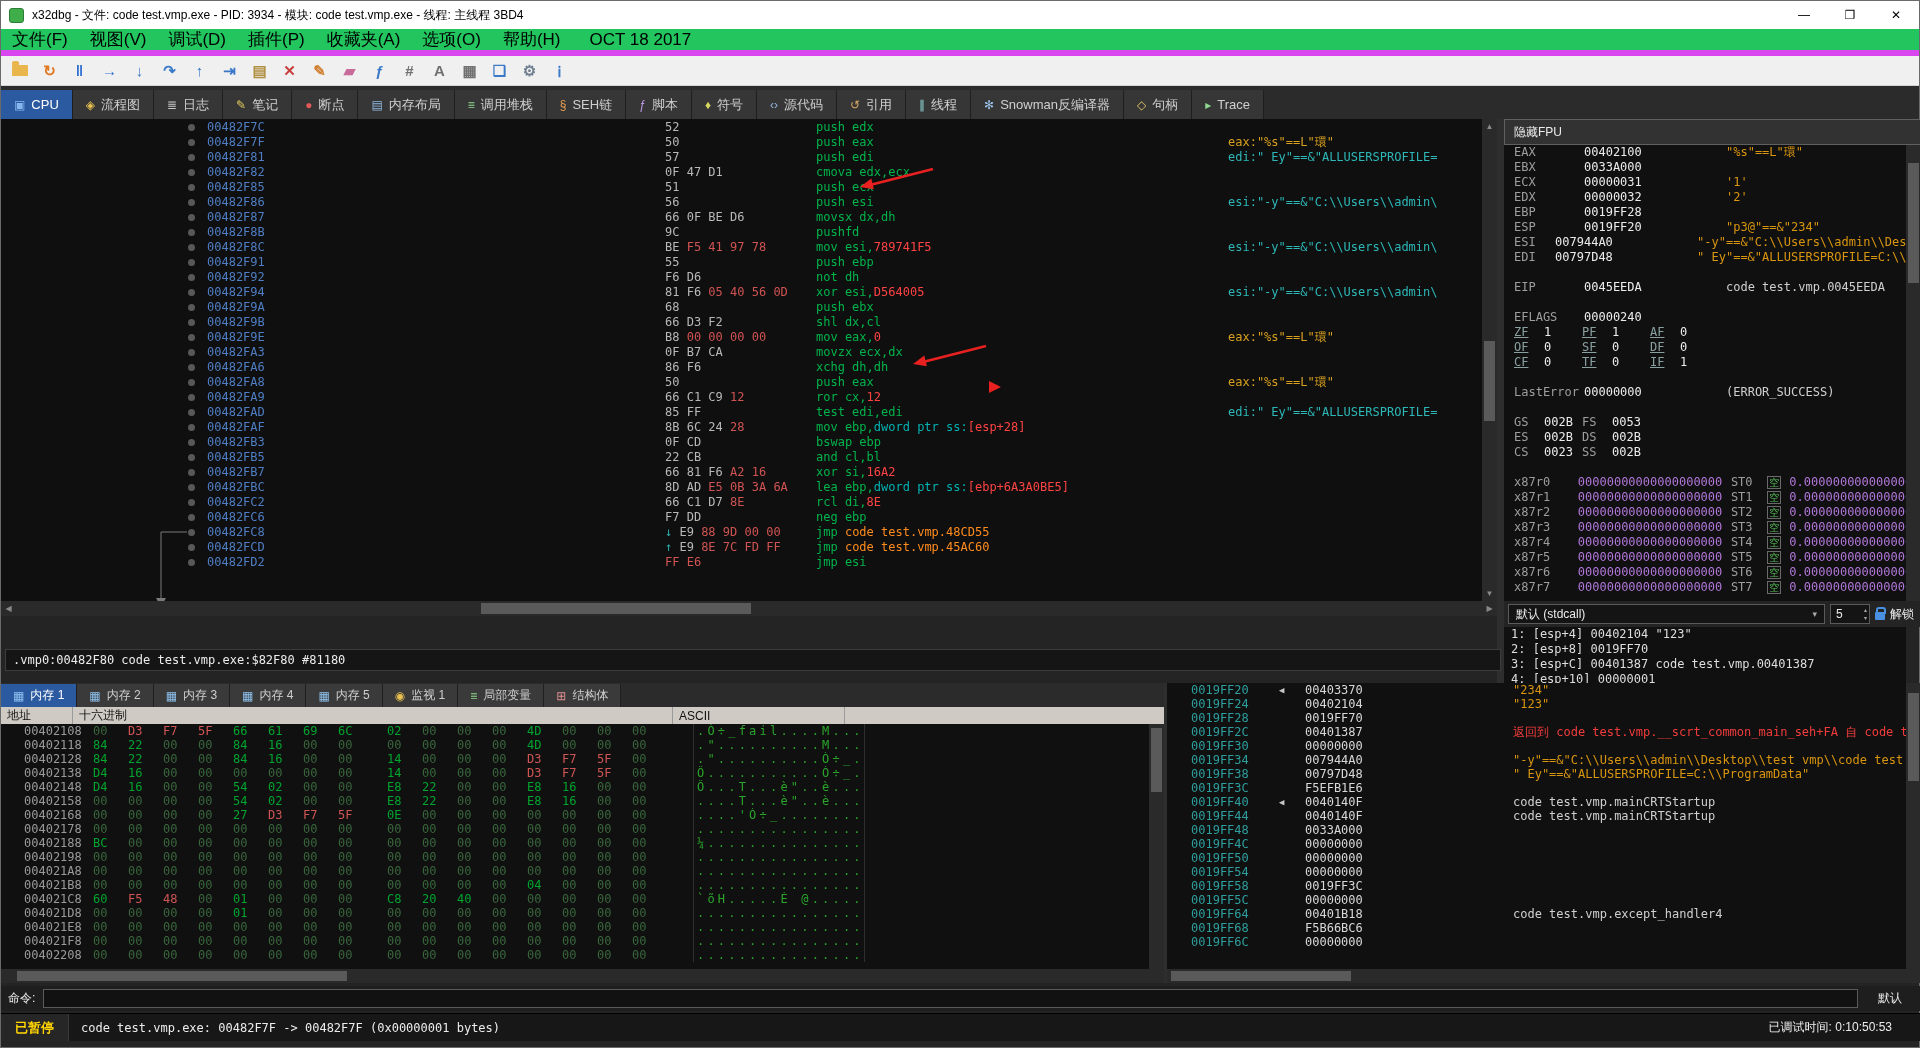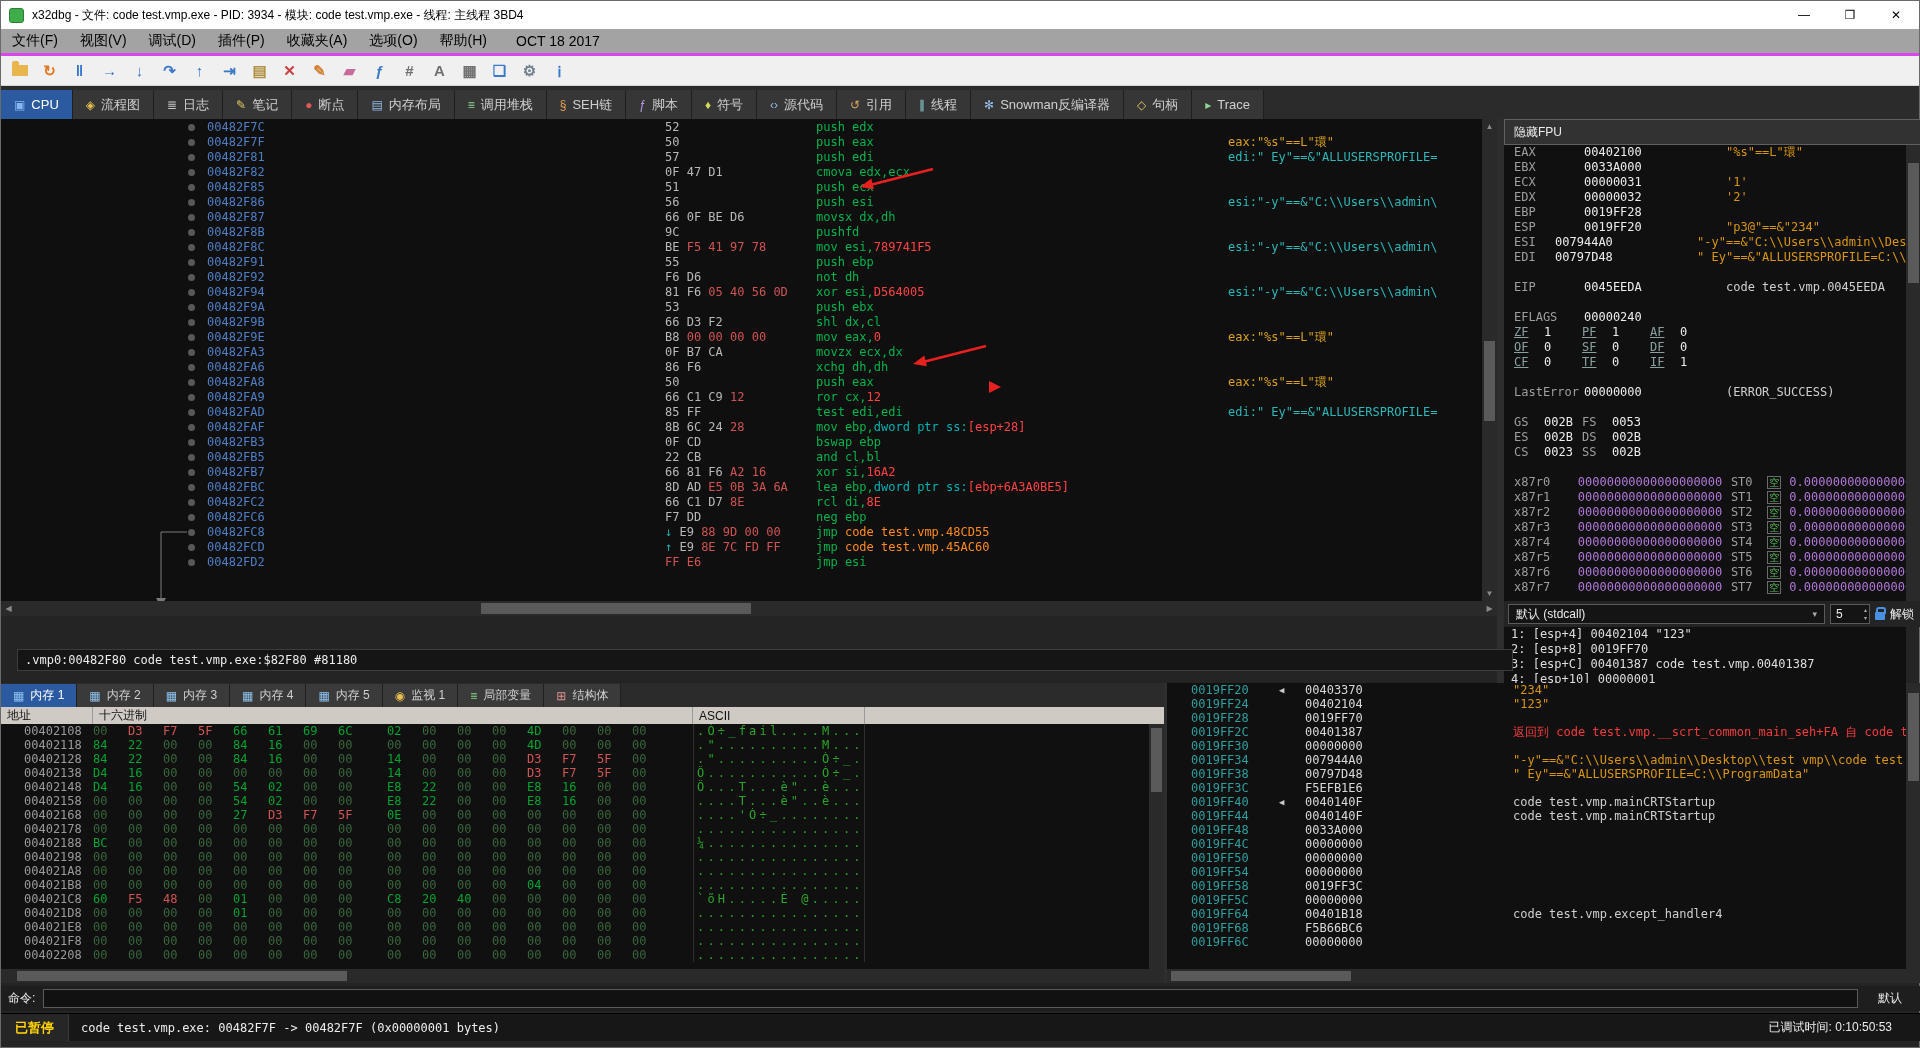--- a/index.html
+++ b/index.html
@@ -7,21 +7,21 @@
 body{font-family:"Liberation Sans",sans-serif}
 .app{position:relative;width:1920px;height:1048px;background:#242424;border:1px solid #6a6a6a}
 
 .titlebar{position:absolute;left:0;top:0;width:100%;height:28px;background:#ffffff;display:flex;align-items:center;color:#000;font-size:12px}
 .appicon{width:15px;height:15px;margin:0 8px 0 8px;background:#4aa callout}
 .appicon{width:15px;height:15px;margin:0 8px;background:#3fae4a;border-radius:3px;border:1px solid #2c7e35}
 .titletext{white-space:pre}
 .wbtns{margin-left:auto;display:flex;height:100%}
 .wbtn{width:46px;height:100%;display:flex;align-items:center;justify-content:center;font-size:12px;color:#000}
 
-.menubar{position:absolute;left:0;top:28px;width:100%;height:27px;background:#a3a3a3;border-bottom:3px solid #d946ef;display:flex;align-items:center;font-size:14px;color:#000}
+.menubar{position:absolute;left:0;top:28px;width:100%;height:27px;background:#22c55e;border-bottom:6px solid #d946ef;display:flex;align-items:center;font-size:17px;color:#000}
 .menu-item{padding:0 11px;height:100%;display:flex;align-items:center;white-space:pre}
 .menu-date{margin-left:18px;white-space:pre;color:#000}
 
 .toolbar{position:absolute;left:0;top:55px;width:100%;height:30px;background:#f0f0f0;border-bottom:1px solid #d4d4d4;display:flex;align-items:center;gap:3px;padding:0 5px}
 .tbtn{width:27px;height:25px;display:flex;align-items:center;justify-content:center;font-size:15px;font-weight:bold;border-radius:2px}
 .folder{display:block;width:16px;height:11px;background:#e8b64c;border-radius:1px;position:relative}
 .folder::before{content:"";position:absolute;top:-4px;left:0;width:7px;height:4px;background:#e8b64c;border-radius:2px 2px 0 0}
 
 .tabbar{position:absolute;left:0;top:85px;width:100%;height:33px;background:#2b2b2b;display:flex;align-items:flex-end}
 .tab{height:29px;display:flex;align-items:center;gap:6px;padding:0 13px;color:#cfcfcf;font-size:13px;background:#363636;border-right:1px solid #1f1f1f;white-space:pre}
@@ -80,29 +80,29 @@
 .combo{flex:1;height:20px;background:#141414;border:1px solid #5a5a5a;color:#ececec;font-size:12px;display:flex;align-items:center;padding:0 7px;white-space:pre}
 .comboarr{margin-left:auto;font-size:9px;color:#aaa}
 .spinner{width:40px;height:20px;background:#141414;border:1px solid #5a5a5a;color:#ececec;font-size:12px;display:flex;align-items:center;padding:0 5px;position:relative}
 .spinarrs{position:absolute;right:2px;top:1px;display:flex;flex-direction:column;font-size:6px;color:#aaa;line-height:8px}
 .unlock{display:flex;align-items:center;gap:5px;color:#ececec;font-size:12px;padding-right:3px;white-space:pre}
 .lock{display:block;width:10px;height:8px;background:#4a90e2;border-radius:1px;position:relative;margin-top:4px}
 .lock::before{content:"";position:absolute;top:-5px;left:1px;width:6px;height:5px;border:2px solid #4a90e2;border-bottom:none;border-radius:3px 3px 0 0}
 .args{position:absolute;left:1503px;top:626px;width:402px;height:56px;background:#101010;overflow:hidden}
 .argrow{height:15px;font:12px/15px "DejaVu Sans Mono",monospace;color:#dedede;padding-left:7px;white-space:pre}
 
-.statusline{position:absolute;left:16px;top:648px;width:1496px;height:22px;background:#151515;border:1px solid #3c3c3c;color:#ececec;font:12px/20px "DejaVu Sans Mono",monospace;padding-left:7px;white-space:pre}
+.statusline{position:absolute;left:4px;top:648px;width:1496px;height:22px;background:#151515;border:1px solid #3c3c3c;color:#ececec;font:12px/20px "DejaVu Sans Mono",monospace;padding-left:7px;white-space:pre}
 
 .btabs{position:absolute;left:0;top:682px;width:1163px;height:24px;background:#2b2b2b;display:flex;align-items:flex-end}
 .btab{height:23px;display:flex;align-items:center;gap:6px;padding:0 12px;color:#cfcfcf;font-size:12px;background:#3a3a3a;border-right:1px solid #1f1f1f;white-space:pre}
 .btab.active{background:#2b5aa0;color:#fff}
 
 .memhdr{position:absolute;left:0;top:706px;width:1163px;height:17px;background:#cfcbc4;color:#111;font-size:12px;display:flex;align-items:center}
 .mh{height:100%;display:flex;align-items:center;padding-left:6px;border-right:1px solid #9a9a9a;white-space:pre}
-.mh1{width:92px}.mh2{width:600px}.mh3{width:172px}.mh4{flex:1;border-right:none}
+.mh1{width:72px}.mh2{width:600px}.mh3{width:172px}.mh4{flex:1;border-right:none}
 .memrows{position:absolute;left:0;top:723px;width:1148px;height:245px;background:#101010;overflow:hidden}
 .mrow{display:grid;grid-template-columns:92px repeat(8,35px) 14px repeat(8,35px) 26px 172px 1fr;height:14px;font:12px/14px "DejaVu Sans Mono",monospace;white-space:pre}
 .maddr{color:#9a9a9a;padding-left:23px}
 .mb{color:#00a42e}
 .mb.dim{color:#39663c}
 .mb.red{color:#d05555}
 .mascii{color:#2aa42a;letter-spacing:3.2px;border-left:1px solid #2e2e2e;border-right:1px solid #2e2e2e;padding-left:3px;overflow:hidden}
 .mvs{left:1148px;top:723px;width:15px;height:245px}
 .mvs .sthumb{left:2px;top:4px;width:11px;height:64px}
 
@@ -210,21 +210,21 @@
         <div class="drow"><div class="dgut"><span class="dot"></span></div><div class="daddr">00482F81</div><div class="dspace"></div><div class="dbytes"><span class="bgray">57</span></div><div class="dinstr"><span class="tk-g">push edi</span></div><div class="dcom"><span class="cm-cyan">edi:" Ey"==&amp;"ALLUSERSPROFILE=</span></div></div>
         <div class="drow"><div class="dgut"><span class="dot"></span></div><div class="daddr">00482F82</div><div class="dspace"></div><div class="dbytes"><span class="bgray">0F 47 D1</span></div><div class="dinstr"><span class="tk-g">cmova edx,ecx</span></div><div class="dcom"></div></div>
         <div class="drow"><div class="dgut"><span class="dot"></span></div><div class="daddr">00482F85</div><div class="dspace"></div><div class="dbytes"><span class="bgray">51</span></div><div class="dinstr"><span class="tk-g">push ecx</span></div><div class="dcom"></div></div>
         <div class="drow"><div class="dgut"><span class="dot"></span></div><div class="daddr">00482F86</div><div class="dspace"></div><div class="dbytes"><span class="bgray">56</span></div><div class="dinstr"><span class="tk-g">push esi</span></div><div class="dcom"><span class="cm-cyan">esi:"-y"==&amp;"C:\\Users\\admin\</span></div></div>
         <div class="drow"><div class="dgut"><span class="dot"></span></div><div class="daddr">00482F87</div><div class="dspace"></div><div class="dbytes"><span class="bgray">66 0F BE D6</span></div><div class="dinstr"><span class="tk-g">movsx dx,dh</span></div><div class="dcom"></div></div>
         <div class="drow"><div class="dgut"><span class="dot"></span></div><div class="daddr">00482F8B</div><div class="dspace"></div><div class="dbytes"><span class="bgray">9C</span></div><div class="dinstr"><span class="tk-g">pushfd</span></div><div class="dcom"></div></div>
         <div class="drow"><div class="dgut"><span class="dot"></span></div><div class="daddr">00482F8C</div><div class="dspace"></div><div class="dbytes"><span class="bgray">BE </span><span class="bred">F5 41 97 78</span></div><div class="dinstr"><span class="tk-g">mov esi,</span><span class="tk-r">789741F5</span></div><div class="dcom"><span class="cm-cyan">esi:"-y"==&amp;"C:\\Users\\admin\</span></div></div>
         <div class="drow"><div class="dgut"><span class="dot"></span></div><div class="daddr">00482F91</div><div class="dspace"></div><div class="dbytes"><span class="bgray">55</span></div><div class="dinstr"><span class="tk-g">push ebp</span></div><div class="dcom"></div></div>
         <div class="drow"><div class="dgut"><span class="dot"></span></div><div class="daddr">00482F92</div><div class="dspace"></div><div class="dbytes"><span class="bgray">F6 D6</span></div><div class="dinstr"><span class="tk-g">not dh</span></div><div class="dcom"></div></div>
         <div class="drow"><div class="dgut"><span class="dot"></span></div><div class="daddr">00482F94</div><div class="dspace"></div><div class="dbytes"><span class="bgray">81 F6 </span><span class="bred">05 40 56 0D</span></div><div class="dinstr"><span class="tk-g">xor esi,</span><span class="tk-r">D564005</span></div><div class="dcom"><span class="cm-cyan">esi:"-y"==&amp;"C:\\Users\\admin\</span></div></div>
-        <div class="drow"><div class="dgut"><span class="dot"></span></div><div class="daddr">00482F9A</div><div class="dspace"></div><div class="dbytes"><span class="bgray">53</span></div><div class="dinstr"><span class="tk-g">push ebx</span></div><div class="dcom"></div></div>
+        <div class="drow"><div class="dgut"><span class="dot"></span></div><div class="daddr">00482F9A</div><div class="dspace"></div><div class="dbytes"><span class="bgray">68</span></div><div class="dinstr"><span class="tk-g">push ebx</span></div><div class="dcom"></div></div>
         <div class="drow"><div class="dgut"><span class="dot"></span></div><div class="daddr">00482F9B</div><div class="dspace"></div><div class="dbytes"><span class="bgray">66 D3 F2</span></div><div class="dinstr"><span class="tk-g">shl dx,cl</span></div><div class="dcom"></div></div>
         <div class="drow"><div class="dgut"><span class="dot"></span></div><div class="daddr">00482F9E</div><div class="dspace"></div><div class="dbytes"><span class="bgray">B8 </span><span class="bred">00 00 00 00</span></div><div class="dinstr"><span class="tk-g">mov eax,</span><span class="tk-r">0</span></div><div class="dcom"><span class="cm-amber">eax:"%s"==L"環"</span></div></div>
         <div class="drow"><div class="dgut"><span class="dot"></span></div><div class="daddr">00482FA3</div><div class="dspace"></div><div class="dbytes"><span class="bgray">0F B7 CA</span></div><div class="dinstr"><span class="tk-g">movzx ecx,dx</span></div><div class="dcom"></div></div>
         <div class="drow"><div class="dgut"><span class="dot"></span></div><div class="daddr">00482FA6</div><div class="dspace"></div><div class="dbytes"><span class="bgray">86 F6</span></div><div class="dinstr"><span class="tk-g">xchg dh,dh</span></div><div class="dcom"></div></div>
         <div class="drow"><div class="dgut"><span class="dot"></span></div><div class="daddr">00482FA8</div><div class="dspace"></div><div class="dbytes"><span class="bgray">50</span></div><div class="dinstr"><span class="tk-g">push eax</span></div><div class="dcom"><span class="cm-amber">eax:"%s"==L"環"</span></div></div>
         <div class="drow"><div class="dgut"><span class="dot"></span></div><div class="daddr">00482FA9</div><div class="dspace"></div><div class="dbytes"><span class="bgray">66 C1 C9 </span><span class="bred">12</span></div><div class="dinstr"><span class="tk-g">ror cx,</span><span class="tk-r">12</span></div><div class="dcom"></div></div>
         <div class="drow"><div class="dgut"><span class="dot"></span></div><div class="daddr">00482FAD</div><div class="dspace"></div><div class="dbytes"><span class="bgray">85 FF</span></div><div class="dinstr"><span class="tk-g">test edi,edi</span></div><div class="dcom"><span class="cm-cyan">edi:" Ey"==&amp;"ALLUSERSPROFILE=</span></div></div>
         <div class="drow"><div class="dgut"><span class="dot"></span></div><div class="daddr">00482FAF</div><div class="dspace"></div><div class="dbytes"><span class="bgray">8B 6C 24 </span><span class="bred">28</span></div><div class="dinstr"><span class="tk-g">mov ebp,</span><span class="tk-t">dword ptr ss:</span><span class="tk-r">[esp+28]</span></div><div class="dcom"></div></div>
         <div class="drow"><div class="dgut"><span class="dot"></span></div><div class="daddr">00482FB3</div><div class="dspace"></div><div class="dbytes"><span class="bgray">0F CD</span></div><div class="dinstr"><span class="tk-g">bswap ebp</span></div><div class="dcom"></div></div>
         <div class="drow"><div class="dgut"><span class="dot"></span></div><div class="daddr">00482FB5</div><div class="dspace"></div><div class="dbytes"><span class="bgray">22 CB</span></div><div class="dinstr"><span class="tk-g">and cl,bl</span></div><div class="dcom"></div></div>

